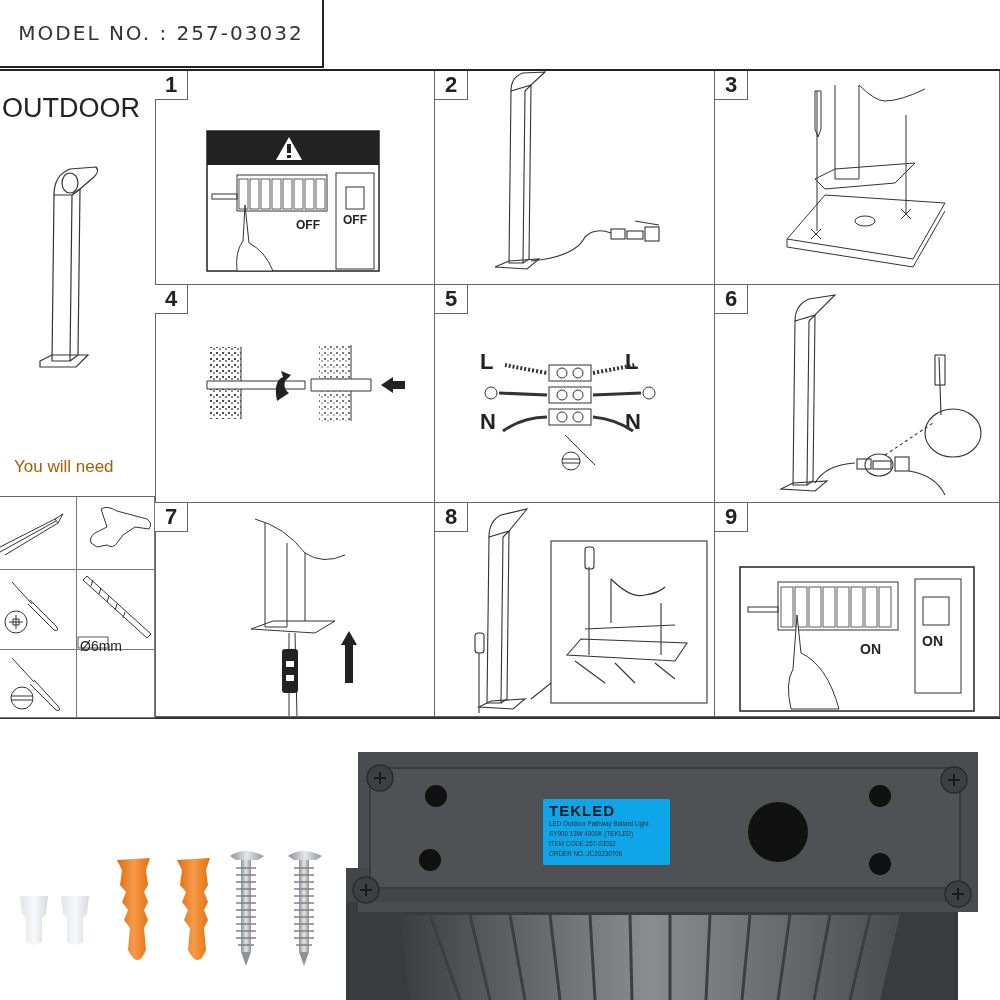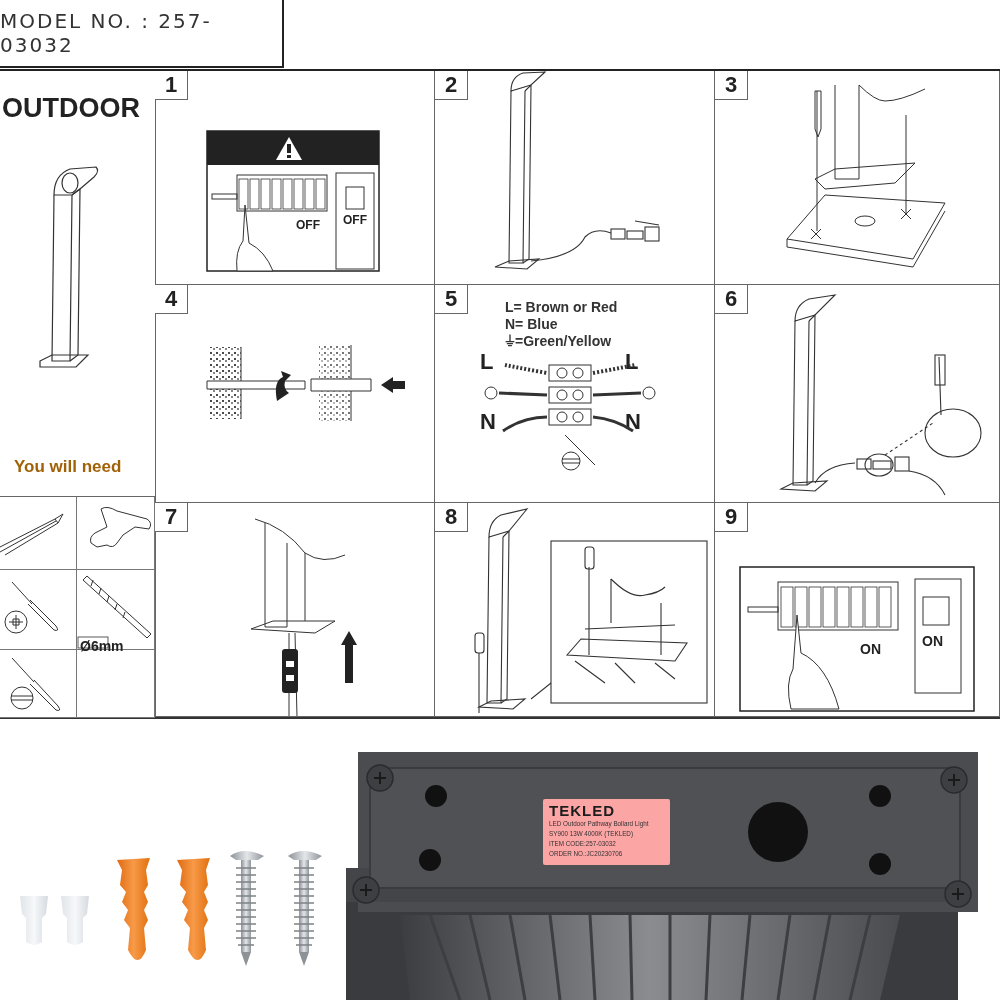--- a/index.html
+++ b/index.html
@@ -1,30 +1,30 @@
 <!DOCTYPE html>
 <html><head>
 <meta charset="utf-8">
 <style>
   html,body{margin:0;padding:0;background:#fff;}
   body{width:1000px;height:1000px;position:relative;overflow:hidden;font-family:"Liberation Sans",sans-serif;color:#222;}
-  .model-box{position:absolute;left:0;top:0;width:284px;height:68px;border:2px solid #222;border-left:none;border-top:none;box-sizing:border-box;display:flex;align-items:center;}
+  .model-box{position:absolute;left:0;top:0;width:324px;height:68px;border:2px solid #222;border-left:none;border-top:none;box-sizing:border-box;display:flex;align-items:center;justify-content:center;}
   .model-box span{font-family:"DejaVu Sans",sans-serif;font-size:20px;letter-spacing:2px;color:#333;}
   .sheet{position:absolute;left:0;top:69px;width:1000px;height:650px;border-top:2px solid #222;border-bottom:2px solid #333;box-sizing:border-box;}
-  .left-col{position:absolute;left:0;top:0;width:155px;height:646px;border-right:1.5px solid #666;font-weight:bold;}
+  .left-col{position:absolute;left:0;top:0;width:155px;height:646px;border-right:1.5px solid #666;}
   .outdoor{position:absolute;left:2px;top:22px;font-size:27px;color:#222;letter-spacing:0px;}
   .need{position:absolute;left:14px;top:386px;font-size:17px;color:#a16207;}
   .tools{position:absolute;left:0;top:425px;width:155px;height:221px;border-top:1.5px solid #666;}
   .tool{position:absolute;border-right:1px solid #777;border-bottom:1px solid #777;box-sizing:border-box;}
   .step{position:absolute;border-right:1.5px solid #666;border-bottom:1.5px solid #666;box-sizing:border-box;overflow:hidden;}
   .step-num{position:absolute;left:0;top:0;width:32px;height:28px;border-right:1.5px solid #666;border-bottom:1.5px solid #666;font-size:22px;font-weight:bold;display:flex;align-items:center;justify-content:center;background:#fff;}
   .wire-legend{position:absolute;left:70px;top:14px;font-size:14px;font-weight:bold;line-height:17px;color:#333;}
   .photo-kit{position:absolute;left:0;top:720px;width:340px;height:280px;}
   .photo-base{position:absolute;left:340px;top:740px;width:660px;height:260px;}
-  .label{position:absolute;left:543px;top:799px;width:127px;height:66px;background:#fca5a5;border-radius:2px;padding:4px 6px;box-sizing:border-box;}
+  .label{position:absolute;left:543px;top:799px;width:127px;height:66px;background:#0ea5e9;border-radius:2px;padding:4px 6px;box-sizing:border-box;}
   .label .brand{font-size:15px;font-weight:bold;letter-spacing:1px;color:#1d1d1d;line-height:16px;}
   .label .ln{font-size:6.3px;color:#333;line-height:10px;white-space:nowrap;}
   svg{position:absolute;left:0;top:0;}
 </style>
 </head>
 <body>
 
 <div class="model-box">
   <span>MODEL NO. : 257-03032</span>
 </div>
@@ -177,25 +177,20 @@
         <path d="M52 96 L150 96 L150 104 L52 104 Z" fill="#fff"></path>
         <path d="M156 94 L216 94 L216 106 L156 106 Z" fill="#fff"></path>
       </g>
       <path d="M122 116 Q118 96 128 92 L126 86 L136 90 L130 96 Q128 104 134 108 Z" fill="#222"></path>
       <path d="M226 100 L238 92 L238 96 L250 96 L250 104 L238 104 L238 108 Z" fill="#222"></path>
     </svg>
   </div>
 
   <div class="step" style="left:435px;top:214px;width:280px;height:218px;">
     <div class="step-num">5</div>
-    <div class="wire-legend">
-      <div>L= Brown or Red</div>
-      <div>N= Blue</div>
-      <div>⏚=Green/Yellow</div>
-    </div>
     <span style="position:absolute;left:45px;top:64px;font-size:22px;font-weight:bold;">L</span>
     <span style="position:absolute;left:190px;top:64px;font-size:22px;font-weight:bold;">L</span>
     <span style="position:absolute;left:45px;top:124px;font-size:22px;font-weight:bold;">N</span>
     <span style="position:absolute;left:190px;top:124px;font-size:22px;font-weight:bold;">N</span>
     <svg width="280" height="218">
       <g fill="none" stroke="#333" stroke-width="1">
         <rect x="114" y="80" width="42" height="16" fill="#fff"></rect>
           <rect x="114" y="102" width="42" height="16" fill="#fff"></rect>
           <rect x="114" y="124" width="42" height="16" fill="#fff"></rect>
         <circle cx="127" cy="88" r="5"></circle>

